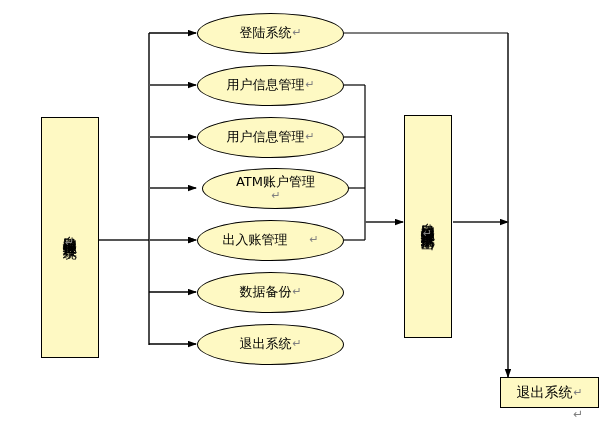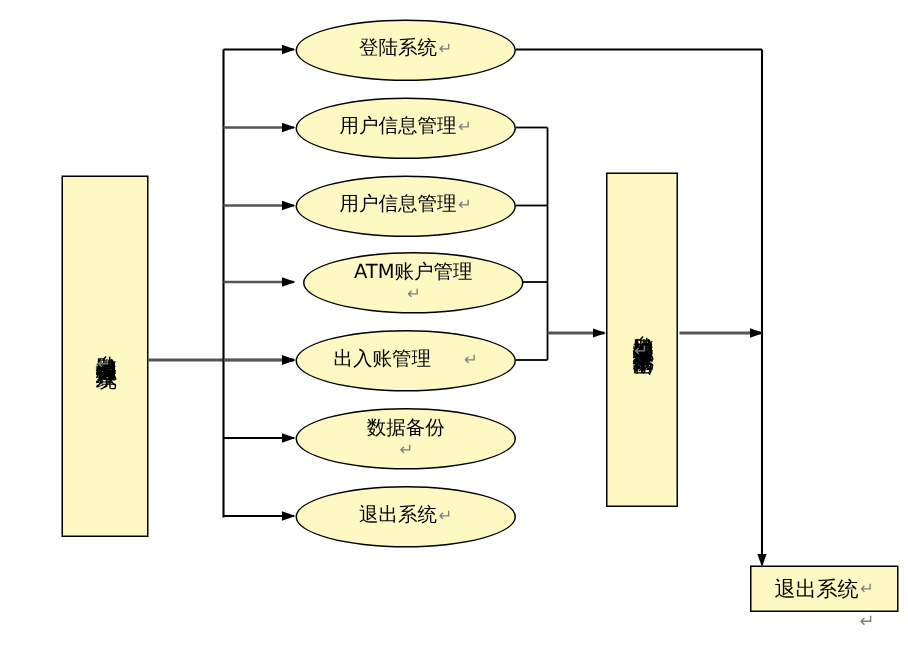--- a/index.html
+++ b/index.html
@@ -167,21 +167,21 @@
   <div class="node ellipse" style="left:202px; top:168px; width:147px; height:41px;flex-direction:column;">
     <span>ATM账户管理</span>
       <span class="pilcrow">↵</span>
   </div>
 
   <div class="node ellipse" style="left:197px; top:220px; width:147px; height:41px;gap:21px;">
     <span>出入账管理</span>
       <span class="pilcrow">↵</span>
   </div>
 
-  <div class="node ellipse" style="left:197px; top:272px; width:147px; height:41px;flex-direction:column;">
+  <div class="node ellipse" style="left:197px; top:272px; width:147px; height:41px;">
     <span>数据备份</span>
       <span class="pilcrow">↵</span>
   </div>
 
   <div class="node ellipse" style="left:197px; top:324px; width:147px; height:41px;">
     <span>退出系统</span>
       <span class="pilcrow">↵</span>
   </div>
 
   <div class="node rect-v" style="left:404px; top:115px; width:48px; height:223px;">

